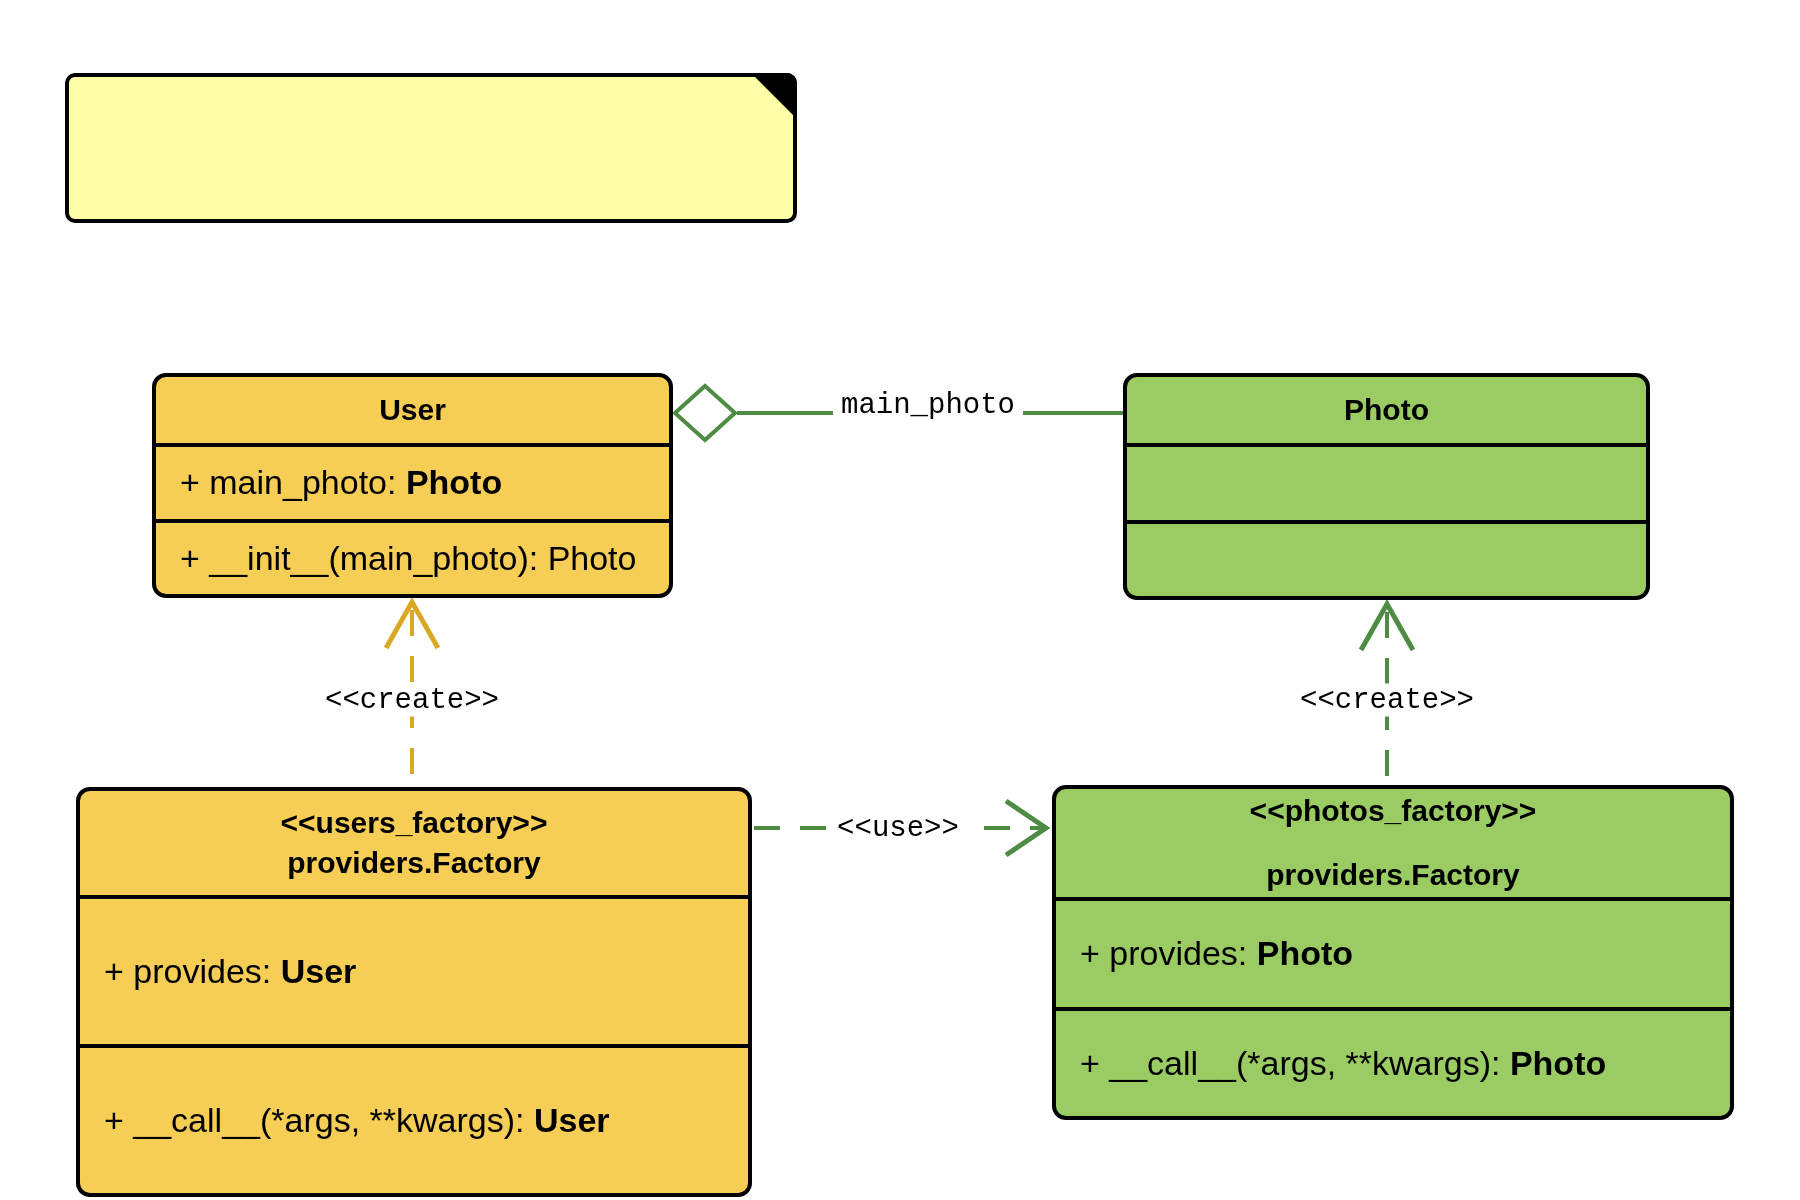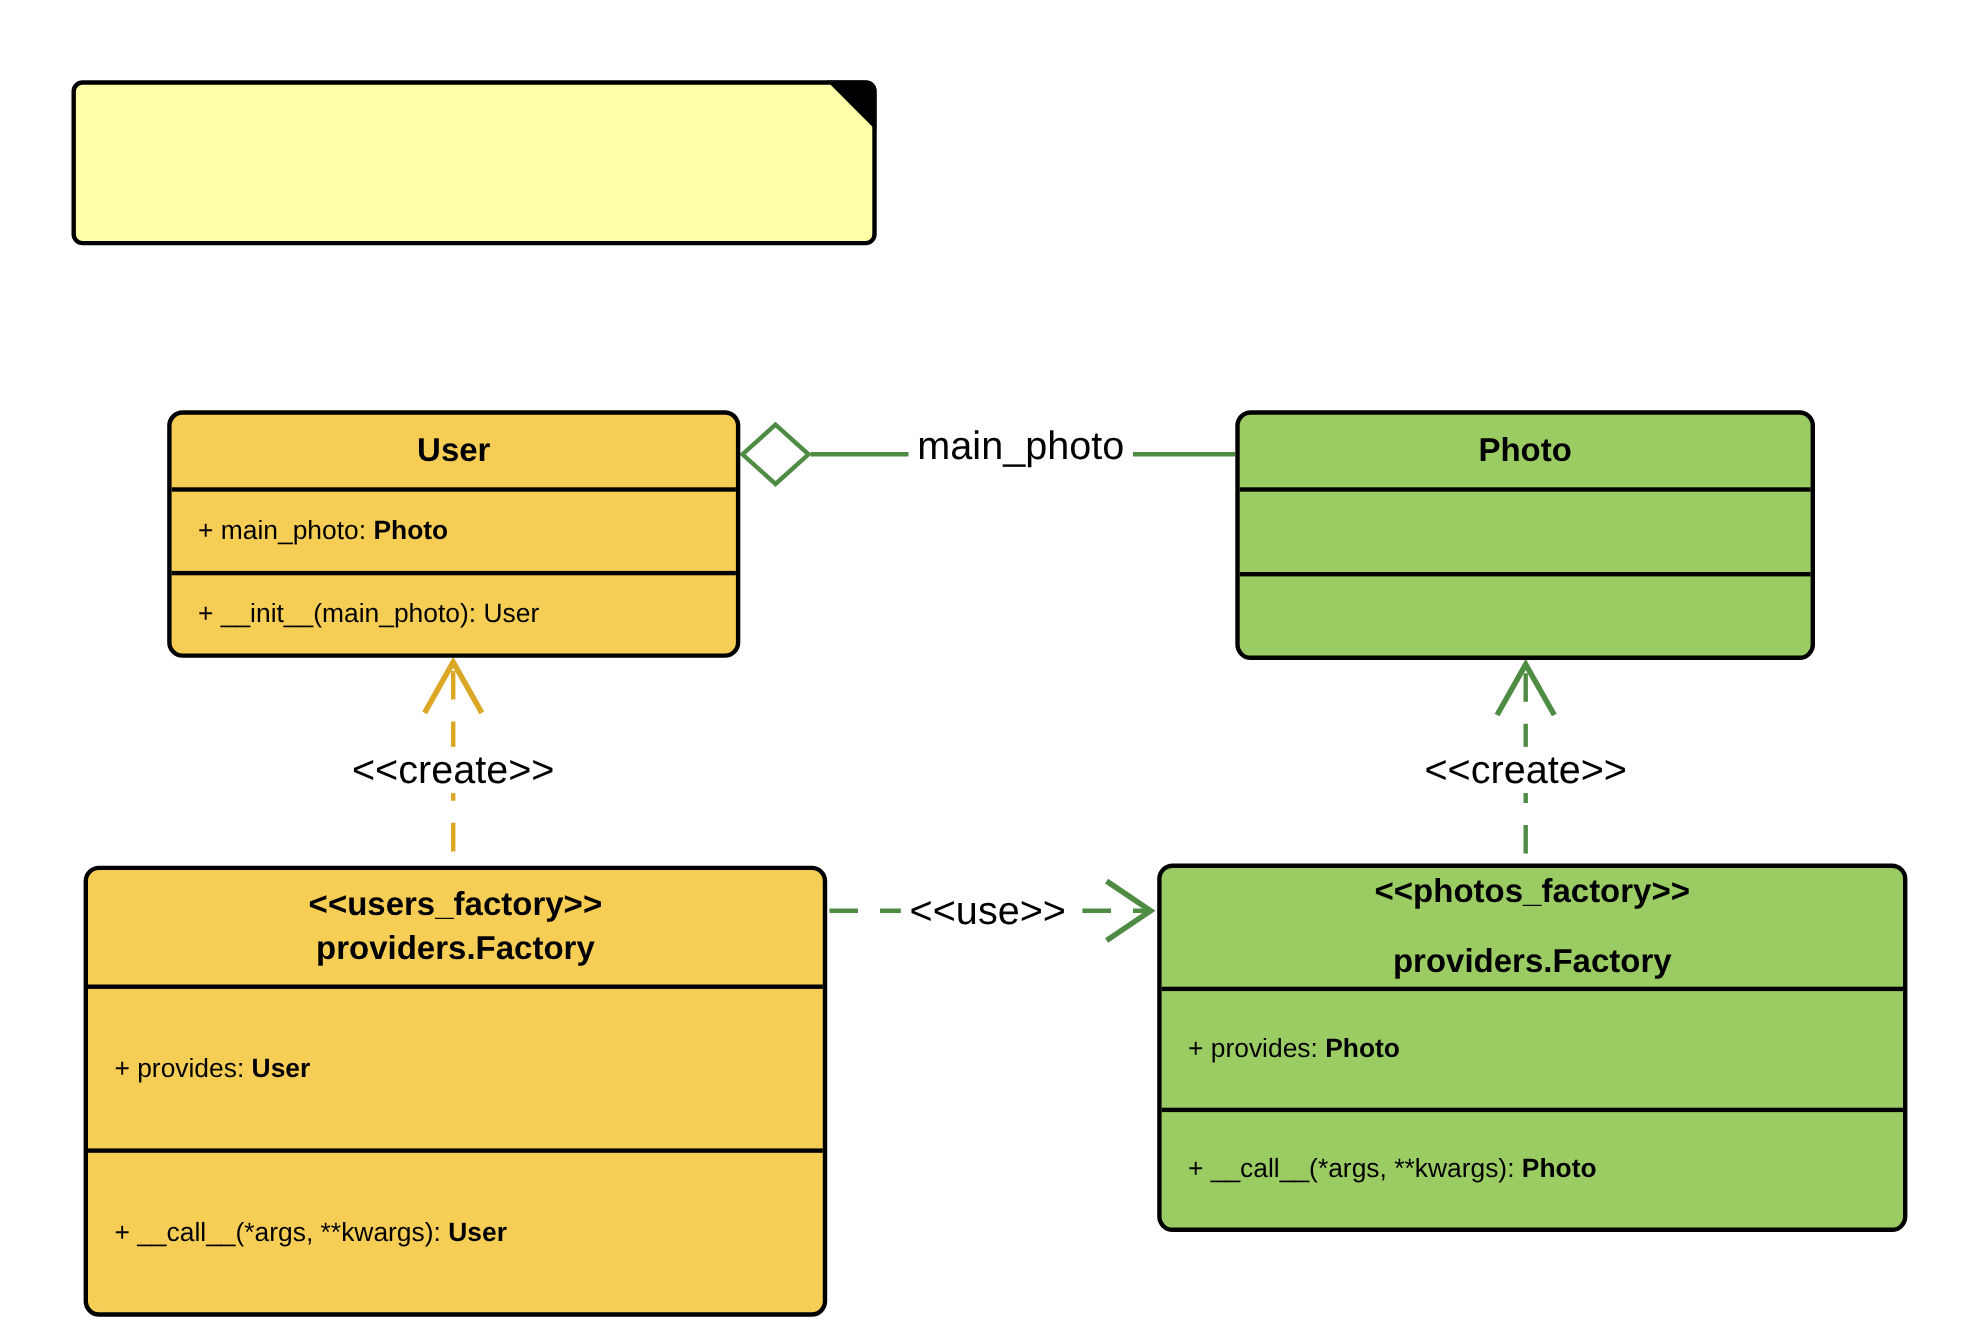--- a/index.html
+++ b/index.html
@@ -37,21 +37,21 @@
     align-items:center; justify-content:center;
     font-weight:bold; font-size:30px; line-height:40px;
     border-bottom:4px solid var(--stroke);
   }
   .uml-class .sec {
     flex:1; display:flex; align-items:center;
     border-bottom:4px solid var(--stroke);
     padding-left:24px; box-sizing:border-box;
   }
   .uml-class .sec:last-child { border-bottom:none; }
-  .uml-row { font-size:24px; white-space:pre; }
+  .uml-row { font-size:34px; white-space:pre; }
   .uml-row b { font-weight:bold; }
 
   .user-box  { left:152px;  top:373px; width:521px; height:225px; background:var(--user-fill); }
   .user-box .hdr  { height:66px; }
   .photo-box { left:1123px; top:373px; width:527px; height:227px; background:var(--photo-fill); }
   .photo-box .hdr { height:66px; }
   .users-factory-box  { left:76px;   top:787px; width:676px; height:410px; background:var(--user-fill); }
   .users-factory-box .hdr  { height:104px; }
   .photos-factory-box { left:1052px; top:785px; width:682px; height:335px; background:var(--photo-fill); }
   .photos-factory-box .hdr { height:108px;gap:24px; }
@@ -61,21 +61,21 @@
   .e-green  { stroke:var(--green-edge); fill:none; }
   .e-gold   { stroke:var(--gold-edge);  fill:none; }
   .e-solid  { stroke-width:4; }
   .e-dashed { stroke-width:4; stroke-dasharray:26 20; }
   .e-head   { stroke-width:5; fill:none; }
   .e-diamond{ stroke-width:4; fill:#ffffff; }
 
   .edge-label {
     position:absolute; transform:translate(-50%,-50%);
     background:var(--canvas-bg,#fff); padding:0 8px;
-    font-size:36px; white-space:nowrap; z-index:3;
+    font-size:29px; white-space:nowrap; z-index:3;font-family:Liberation Mono, monospace;
   }
   .lbl-main-photo   { left:928px;  top:405px; }
   .lbl-create-user  { left:412px;  top:700px; }
   .lbl-create-photo { left:1387px; top:700px; }
   .lbl-use          { left:898px;  top:828px; }
 </style>
 </head>
 <body>
 
 <div class="canvas">
@@ -100,21 +100,21 @@
   </div>
 
   <div class="uml-class user-box">
     <div class="hdr">
       <span>User</span>
     </div>
     <div class="sec">
       <div class="uml-row"><span>+ main_photo: </span><b>Photo</b></div>
     </div>
     <div class="sec">
-      <div class="uml-row"><span>+ __init__(main_photo): User</span><b></b></div>
+      <div class="uml-row"><span>+ __init__(main_photo): Photo</span><b></b></div>
     </div>
   </div>
 
   <div class="uml-class photo-box">
     <div class="hdr">
       <span>Photo</span>
     </div>
     <div class="sec"></div>
     <div class="sec"></div>
   </div>

